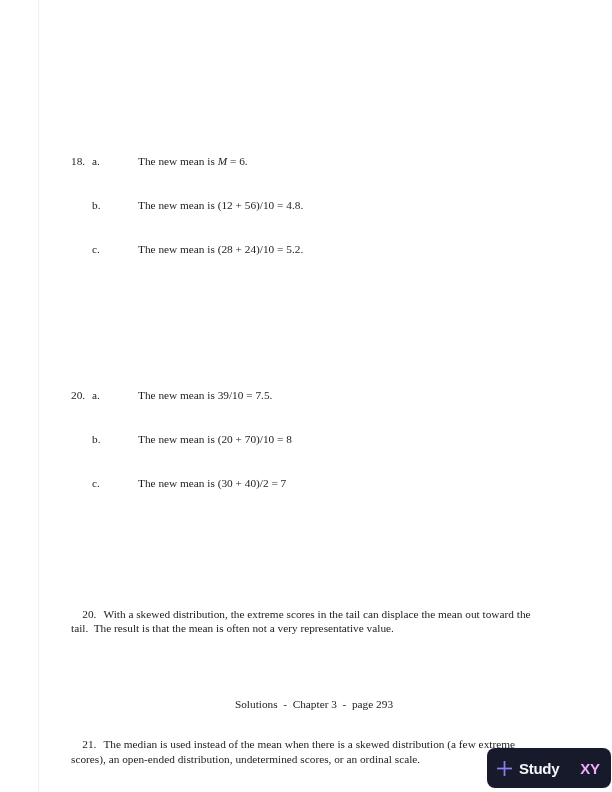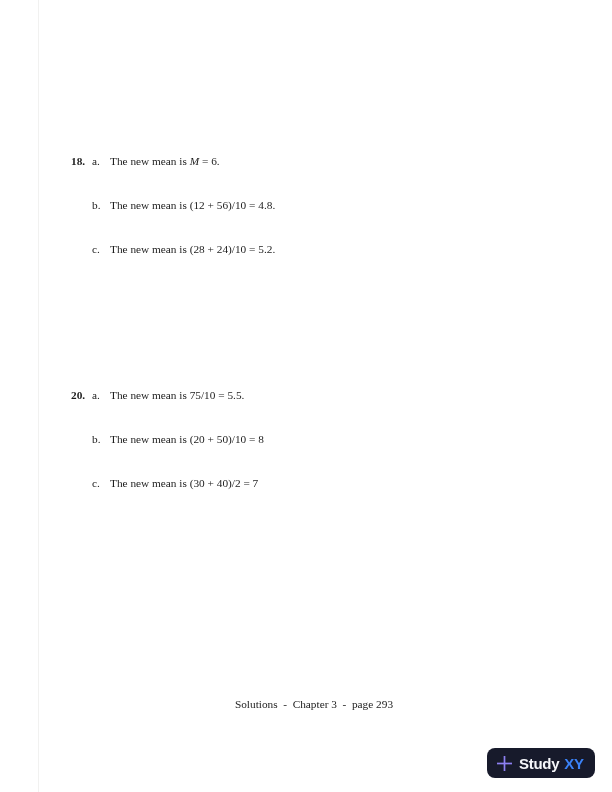--- a/index.html
+++ b/index.html
@@ -14,35 +14,35 @@
   .page-edge { position:absolute; left:38px; top:0; width:1px; height:100%; background:#f1f1f0; }
   .content {
     position:absolute; left:0; top:0;
     padding:66px 67px 0 71px;
     width:474px;
     font-size:11.3px; line-height:14.7px;
     white-space:pre-wrap;
   }
   .qa { margin-bottom:13px; }
   .sub-row { display:flex; }
-  .col-num { width:21px; flex:none;font-weight:bold; }
+  .col-num { width:21px; flex:none; }
   .col-letter { width:18px; flex:none; }
-  .col-text { flex:1; }
+  .col-text { flex:1;margin-left:28px; }
   .pnum { padding-right:7px; }
   i { font-style:italic; }
 
   .footer {
     position:absolute; left:8px; top:698px; width:612px;
     text-align:center; font-size:11.3px; color:#1c1c1c;
     white-space:pre;
   }
 
   .badge {
     position:absolute; left:487px; top:748px;
-    height:30px; padding:0 11px 0 8px;
+    height:40px; padding:0 11px 0 8px;
     border-radius:8px;
     display:flex; align-items:center; gap:5px;
     font-family:"Liberation Sans", sans-serif;
     font-weight:bold; font-size:15px;
     cursor:pointer;
   }
   .badge .brand { letter-spacing:-0.3px; }
 </style>
 </head>
 <body>
@@ -68,37 +68,43 @@
       <span class="col-letter">c.</span>
       <span class="col-text">The new mean is (28 + 24)/10 = 5.2.</span>
     </div>
   </section>
 
   
   <section class="qa">
     <div class="sub-row">
       <span class="col-num">20.</span>
       <span class="col-letter">a.</span>
-      <span class="col-text">The new mean is 75/10 = 5.5.</span>
+      <span class="col-text">The new mean is 39/10 = 7.5.</span>
     </div>
     <div class="sub-row">
       <span class="col-num"></span>
       <span class="col-letter">b.</span>
-      <span class="col-text">The new mean is (20 + 50)/10 = 8</span>
+      <span class="col-text">The new mean is (20 + 70)/10 = 8</span>
     </div>
     <div class="sub-row">
       <span class="col-num"></span>
       <span class="col-letter">c.</span>
       <span class="col-text">The new mean is (30 + 40)/2 = 7</span>
     </div>
   </section>
 
   
+  <section class="qa">
+    <span class="pnum">20.</span><span>With a skewed distribution, the extreme scores in the tail can displace the mean out toward the tail.  The result is that the mean is often not a very representative value.</span>
+  </section>
 
   
+  <section class="qa">
+    <span class="pnum">21.</span><span>The median is used instead of the mean when there is a skewed distribution (a few extreme scores), an open-ended distribution, undetermined scores, or an ordinal scale.</span>
+  </section>
 
   
   
 
   
   
 
   
   
 
@@ -108,14 +114,14 @@
 </main>
 
 <div class="footer">Solutions  -  Chapter 3  -  page 293</div>
 
 <div class="badge" id="badge" style="background: rgb(23, 26, 43); color: rgb(245, 246, 250);">
   <svg width="19" height="19" viewBox="0 0 19 19">
     <line x1="9.5" y1="2" x2="9.5" y2="17" stroke="#8d80f2" stroke-width="1.7"></line>
     <line x1="2" y1="9.5" x2="17" y2="9.5" stroke="#8d80f2" stroke-width="1.7"></line>
   </svg>
   <span class="brand">Study</span>
-    <span class="brand" id="brand-suffix" style="color: #3b82f6;">XY</span>
+    <span class="brand" id="brand-suffix" style="color: #f0abfc; margin-left: 16px;">XY</span>
 </div>
 
 </body></html>

